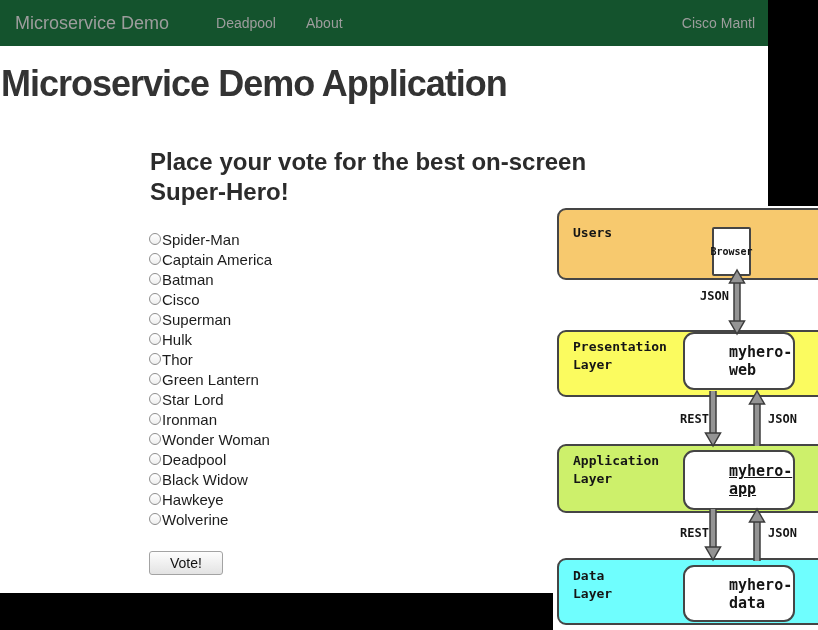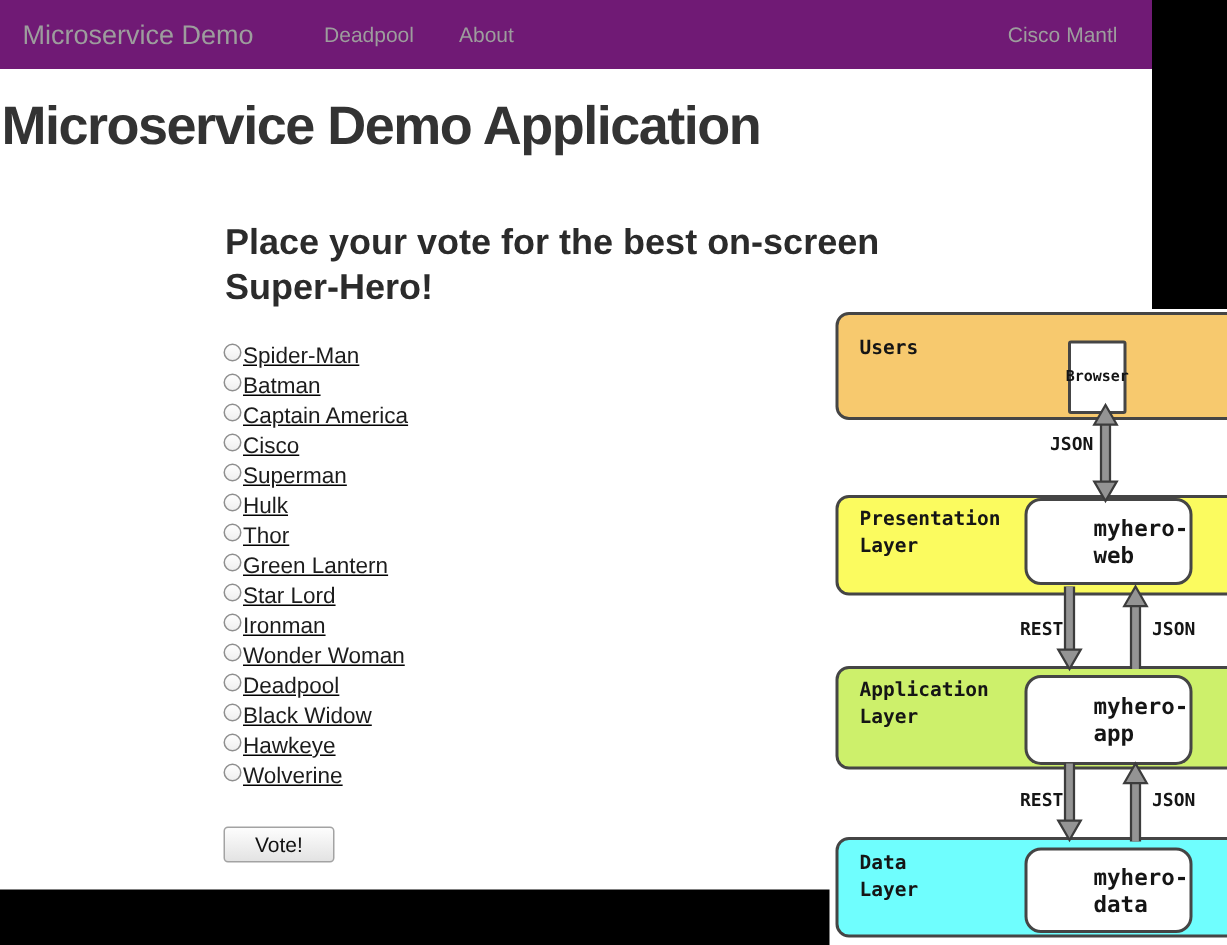--- a/index.html
+++ b/index.html
@@ -5,42 +5,42 @@
   html,body{margin:0;padding:0;}
   body{
     width:818px;height:630px;position:relative;overflow:hidden;
     background:#000;font-family:"Liberation Sans",sans-serif;
   }
   
   .browser-window{
     position:absolute;left:0;top:0;width:768px;height:593px;background:#fff;
   }
   .navbar{
-    display:flex;align-items:center;height:46px;background:#701a75;
+    display:flex;align-items:center;height:46px;background:#14532d;
   }
   .navbar-brand{
     color:#9d9d9d;font-size:18px;padding:0 15px;cursor:pointer;white-space:nowrap;
   }
   .nav-links{display:flex;height:100%;align-items:center;margin-left:17px;}
   .nav-link{
     color:#9d9d9d;font-size:14px;padding:0 15px;cursor:pointer;white-space:nowrap;
   }
   .navbar-right{
-    margin-left:auto;color:#9d9d9d;font-size:14px;padding-right:23px;white-space:nowrap;
+    margin-left:auto;color:#9d9d9d;font-size:14px;padding-right:13px;white-space:nowrap;
   }
   .page-title{
     position:absolute;left:1px;top:63px;margin:0;
     font-size:36px;font-weight:bold;color:#333;letter-spacing:-1px;white-space:nowrap;
   }
   .vote-prompt{
     position:absolute;left:150px;top:147px;
     font-size:24px;font-weight:bold;color:#2b2b2b;line-height:30px;
   }
   .hero-list{position:absolute;left:149px;top:229px;}
-  .hero-row{height:20px;display:flex;align-items:flex-start;cursor:pointer;text-decoration:underline;}
+  .hero-row{height:20px;display:flex;align-items:center;cursor:pointer;}
   .radio-circle{
     width:12px;height:12px;border-radius:50%;box-sizing:border-box;
     border:1px solid #8f8f8f;background:linear-gradient(#ffffff,#efefef);
     margin-right:1px;flex:0 0 auto;
   }
   .hero-label{font-size:15px;color:#1c1c1c;white-space:nowrap;}
   .vote-button{
     position:absolute;left:149px;top:551px;height:24px;padding:0 20px;
     background:linear-gradient(#fdfdfd,#e3e3e3);border:1px solid #a3a3a3;border-radius:3px;
     font-size:14px;color:#111;line-height:22px;cursor:pointer;box-sizing:border-box;
@@ -69,21 +69,21 @@
   .layer-application .layer-label{top:6px;}
   .layer-data .layer-label{top:7px;}
   .node{
     position:absolute;background:#fff;border:2px solid #454545;box-sizing:border-box;
     display:flex;align-items:center;justify-content:center;
     font-family:"DejaVu Sans Mono",monospace;font-weight:bold;color:#151515;
   }
   .node-browser{left:153px;top:17px;width:39px;height:49px;font-size:10px;border-radius:2px;}
   .node-rounded{left:124px;width:112px;font-size:15px;border-radius:11px;padding-left:44px;}
   .node-web{top:0px;height:58px;}
-  .node-app{top:4px;height:60px;}
+  .node-app{top:4px;height:60px;text-decoration:underline;}
   .node-data{top:5px;height:57px;}
   .arrow-svg{position:absolute;left:0;top:0;}
   .arrow-label{
     position:absolute;font-family:"DejaVu Sans Mono",monospace;font-weight:bold;
     font-size:12px;color:#151515;white-space:nowrap;
   }
   .lbl-http{left:147px;top:83px;}
   .lbl-rest1{left:127px;top:206px;}
   .lbl-json1{left:215px;top:206px;}
   .lbl-rest2{left:127px;top:320px;}
@@ -110,25 +110,25 @@
     <div>Super-Hero!</div>
   </div>
 
   <div class="hero-list">
     <div class="hero-row">
         <span class="radio-circle"></span>
         <span class="hero-label">Spider-Man</span>
       </div>
     <div class="hero-row">
         <span class="radio-circle"></span>
+        <span class="hero-label">Captain America</span>
+      </div>
+    <div class="hero-row">
+        <span class="radio-circle"></span>
         <span class="hero-label">Batman</span>
-      </div>
-    <div class="hero-row">
-        <span class="radio-circle"></span>
-        <span class="hero-label">Captain America</span>
       </div>
     <div class="hero-row">
         <span class="radio-circle"></span>
         <span class="hero-label">Cisco</span>
       </div>
     <div class="hero-row">
         <span class="radio-circle"></span>
         <span class="hero-label">Superman</span>
       </div>
     <div class="hero-row">

